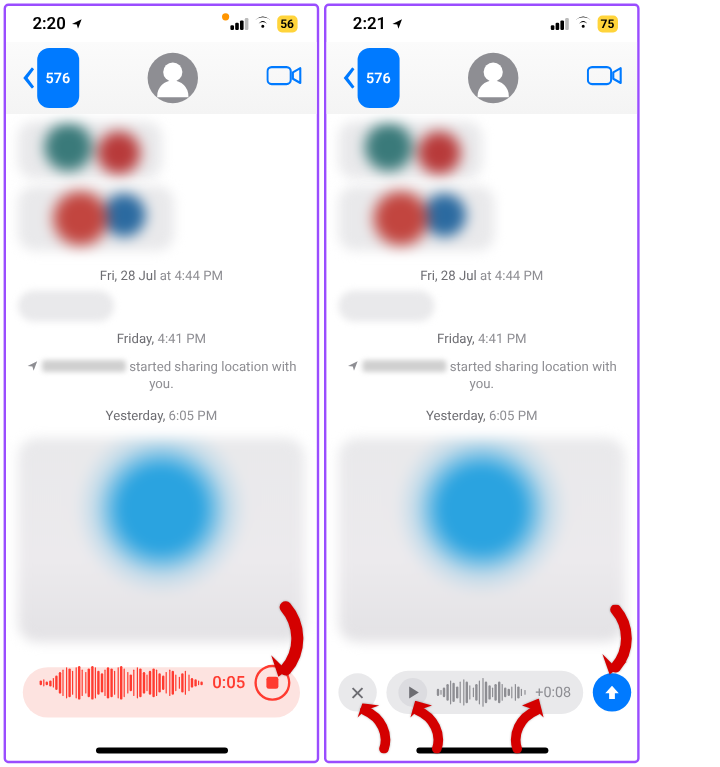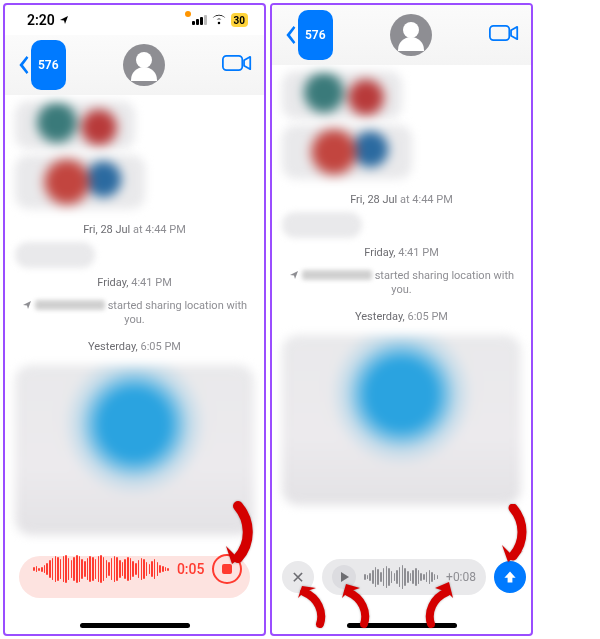--- a/index.html
+++ b/index.html
@@ -220,21 +220,21 @@
             <i></i>
             <i></i>
             <i></i>
           </span>
         <span class="wifi">
           <svg width="16" height="12" viewBox="0 0 20 14">
               <path fill="#000" d="M10 13.5a1.6 1.6 0 1 0 0-3.2 1.6 1.6 0 0 0 0 3.2zm-4.4-4.2 1.5-1.5a4.1 4.1 0 0 1 5.8 0l1.5 1.5a6.2 6.2 0 0 0-8.8 0zM2 5.8l1.5-1.5a9.2 9.2 0 0 1 13 0L18 5.8a11.3 11.3 0 0 0-16 0z"></path>
             </svg>
         </span>
         <span class="battery">
-            <span>30</span>
+            <span>56</span>
           </span>
       </div>
     </div>
 
     <div class="nav">
       <div class="back">
         <svg viewBox="0 0 12 20">
             <path fill="#007aff" d="M10 0 L2 10 L10 20 L12 18 L6 10 L12 2 Z"></path>
           </svg>
         <span class="badge576">576</span>
@@ -337,20 +337,44 @@
       <div class="arrow" style="right:6px; bottom:50px;">
         <svg width="50" height="80" viewBox="0 0 50 80">
           <path d="M30 6 C 42 20, 44 42, 30 58" fill="none" stroke="#d40000" stroke-width="10" stroke-linecap="round"></path>
           <path d="M30 58 L18 46 L24 64 L40 52 Z" fill="#d40000"></path>
         </svg>
       </div>
     </div>
   </div>
 
   <div class="phone">
+    <div class="status-bar">
+      <div class="status-left">
+        <span>2:21</span>
+        <svg class="loc-arrow-svg" viewBox="0 0 20 20">
+            <path d="M2 10 L18 2 L12 18 L10 11 Z"></path>
+          </svg>
+      </div>
+      <div class="status-right">
+        <span class="sig">
+            <i></i>
+            <i></i>
+            <i></i>
+            <i></i>
+          </span>
+        <span class="wifi">
+          <svg width="16" height="12" viewBox="0 0 20 14">
+              <path fill="#000" d="M10 13.5a1.6 1.6 0 1 0 0-3.2 1.6 1.6 0 0 0 0 3.2zm-4.4-4.2 1.5-1.5a4.1 4.1 0 0 1 5.8 0l1.5 1.5a6.2 6.2 0 0 0-8.8 0zM2 5.8l1.5-1.5a9.2 9.2 0 0 1 13 0L18 5.8a11.3 11.3 0 0 0-16 0z"></path>
+            </svg>
+        </span>
+        <span class="battery">
+            <span>75</span>
+          </span>
+      </div>
+    </div>
 
     <div class="nav">
       <div class="back">
         <svg viewBox="0 0 12 20">
             <path fill="#007aff" d="M10 0 L2 10 L10 20 L12 18 L6 10 L12 2 Z"></path>
           </svg>
         <span class="badge576">576</span>
       </div>
       <div class="avatar-head"></div>
       <div class="facetime">

